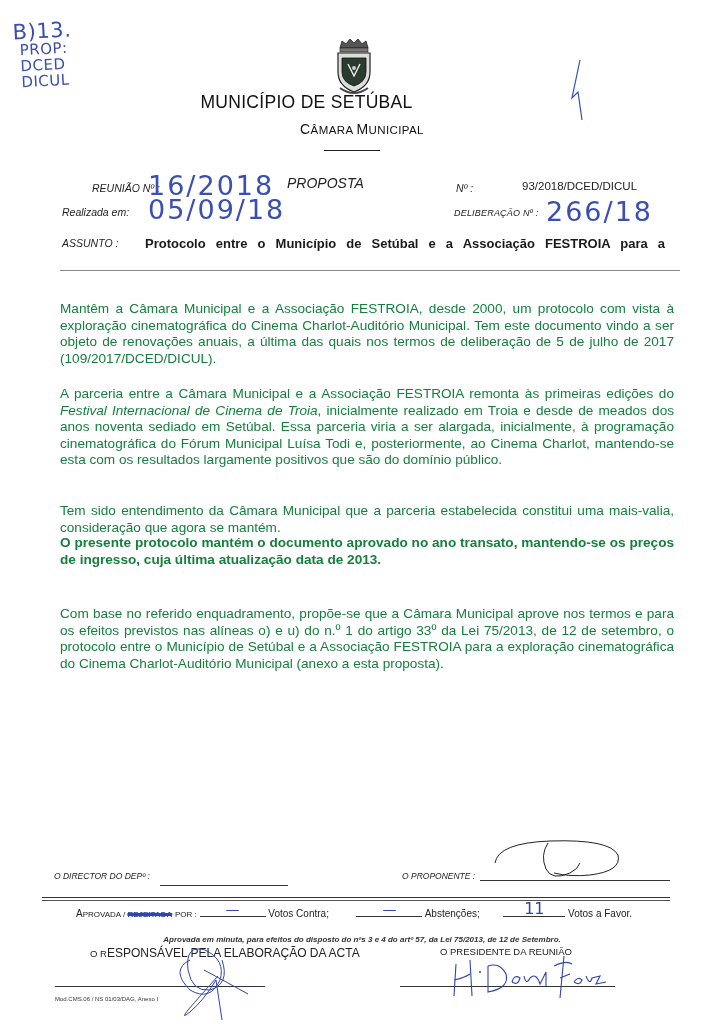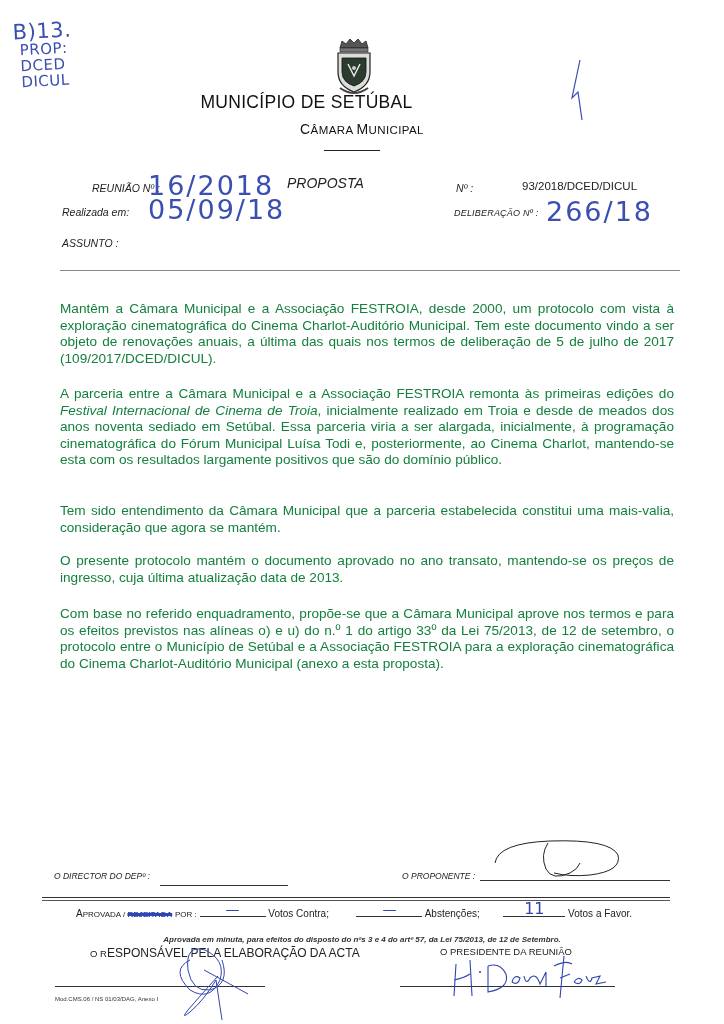--- a/index.html
+++ b/index.html
@@ -72,27 +72,28 @@
 <div class="abs lbl-it" style="left:456px; top:182px;">Nº :</div>
 <div class="abs num-val">93/2018/DCED/DICUL</div>
 
 <div class="abs lbl-it" style="left:62px; top:206px;">Realizada em:</div>
 <div class="abs hand hand-num" style="left:148px; top:194px;">05/09/18</div>
 <div class="abs sc-it" style="left:454px; top:208px;">DELIBERAÇÃO Nº :</div>
 <div class="abs hand hand-num" style="left:546px; top:196px;">266/18</div>
 
 <div class="abs lbl-it" style="left:62px; top:237px;">ASSUNTO :</div>
 <div class="abs assunto-text">
+  <span class="j">Protocolo entre o Município de Setúbal e a Associação FESTROIA para a</span>
 </div>
 <div class="abs rule-top"></div>
 
 <p class="abs body-text" style="top:301px;">Mantêm a Câmara Municipal e a Associação FESTROIA, desde 2000, um protocolo com vista à exploração cinematográfica do Cinema Charlot-Auditório Municipal. Tem este documento vindo a ser objeto de renovações anuais, a última das quais nos termos de deliberação de 5 de julho de 2017 (109/2017/DCED/DICUL).</p>
 <p class="abs body-text" style="top:386px;"><span>A parceria entre a Câmara Municipal e a Associação FESTROIA remonta às primeiras edições do </span><i>Festival Internacional de Cinema de Troia</i><span>, inicialmente realizado em Troia e desde de meados dos anos noventa sediado em Setúbal. Essa parceria viria a ser alargada, inicialmente, à programação cinematográfica do Fórum Municipal Luísa Todi e, posteriormente, ao Cinema Charlot, mantendo-se esta com os resultados largamente positivos que são do domínio público.</span></p>
 <p class="abs body-text" style="top:503px;">Tem sido entendimento da Câmara Municipal que a parceria estabelecida constitui uma mais-valia, consideração que agora se mantém.</p>
-<p class="abs body-text" style="top:553px;">O presente protocolo mantém o documento aprovado no ano transato, mantendo-se os preços de ingresso, cuja última atualização data de 2013.</p>
+<p class="abs body-text" style="top:535px;font-weight:bold;">O presente protocolo mantém o documento aprovado no ano transato, mantendo-se os preços de ingresso, cuja última atualização data de 2013.</p>
 <p class="abs body-text" style="top:606px;">Com base no referido enquadramento, propõe-se que a Câmara Municipal aprove nos termos e para os efeitos previstos nas alíneas o) e u) do n.º 1 do artigo 33º da Lei 75/2013, de 12 de setembro, o protocolo entre o Município de Setúbal e a Associação FESTROIA para a exploração cinematográfica do Cinema Charlot-Auditório Municipal (anexo a esta proposta).</p>
 
 <svg class="abs" style="left:490px; top:835px;" width="140" height="50">
   <path d="M5 28 Q8 8 60 6 Q120 4 128 20 Q132 36 100 40 Q80 42 64 38" stroke="#222" stroke-width="1" fill="none"></path>
   <path d="M58 8 Q50 20 56 34 Q62 46 80 38 Q88 34 90 28" stroke="#222" stroke-width="1" fill="none"></path>
 </svg>
 <div class="abs sig-lbl" style="left:54px; top:871px;">O DIRECTOR DO DEPº :</div>
 <div class="abs line" style="left:160px; top:885px; width:128px;"></div>
 <div class="abs sig-lbl" style="left:402px; top:871px;">O PROPONENTE :</div>
 <div class="abs line" style="left:480px; top:880px; width:190px;"></div>

